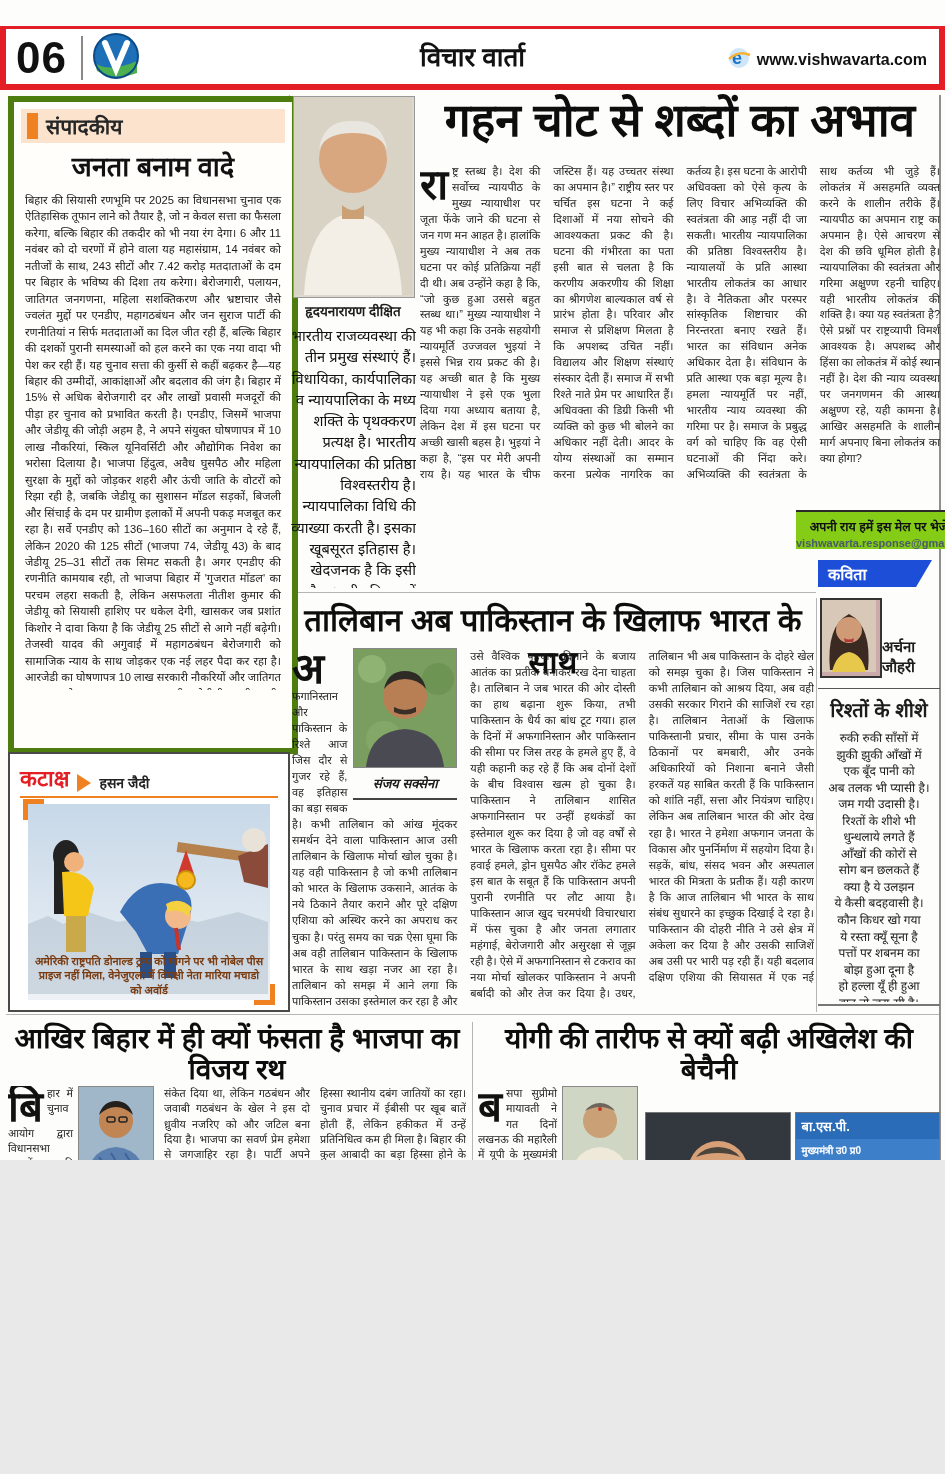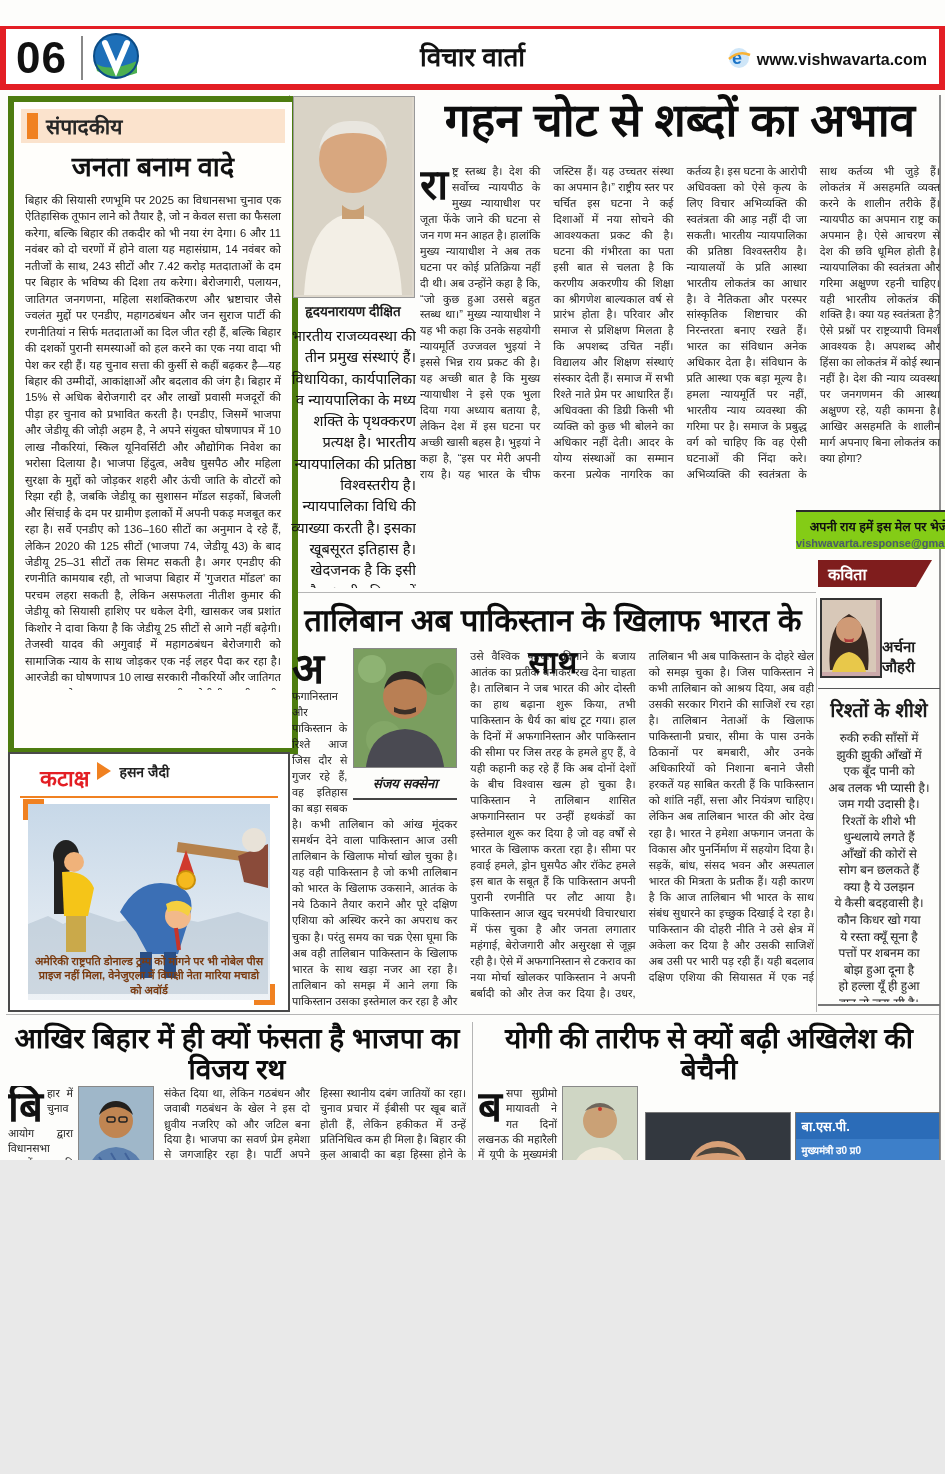--- a/index.html
+++ b/index.html
@@ -30,21 +30,21 @@
   
   .editorial-box{left:8px;top:96px;width:278px;height:646px;border:6px solid #4d7c0f;background:#fffefb;}
   .ed-strip{margin:7px 7px 0 7px;background:#fbe3cd;display:flex;align-items:center;padding:3px 6px;}
   .ed-square{width:11px;height:26px;background:#f08121;margin-right:8px;}
   .ed-label{font-size:21px;font-weight:700;color:#262626;}
   .ed-headline{text-align:center;font-size:27px;font-weight:700;margin:4px 0 8px 0;color:#111;}
   .ed-body{padding:0 11px;font-size:11.2px;line-height:1.47;height:498px;}
 
   
   .cartoon-box{left:8px;top:752px;width:278px;height:256px;border:2px solid #4a4a4a;background:#fff;padding:0;}
-  .ct-head{display:flex;align-items:flex-start;gap:8px;padding:8px 10px 2px 10px;margin-left:20px;}
+  .ct-head{display:flex;align-items:flex-end;gap:8px;padding:8px 10px 2px 10px;}
   .ct-label{color:#e31e24;font-weight:700;font-size:22px;}
   .ct-arrow{width:0;height:0;border-top:9px solid transparent;border-bottom:9px solid transparent;border-left:14px solid #f08121;}
   .ct-author{font-weight:700;font-size:14px;color:#222;}
   .ct-rule{height:2px;background:#f08121;margin:2px 10px 6px 10px;}
   .ct-img{position:relative;margin:0 18px;height:196px;background:linear-gradient(#c7d8e8,#eef2f6);}
   .ct-corner-tl{position:absolute;left:-5px;top:-5px;width:16px;height:16px;border-left:5px solid #f08121;border-top:5px solid #f08121;}
   .ct-corner-br{position:absolute;right:-5px;bottom:-5px;width:16px;height:16px;border-right:5px solid #f08121;border-bottom:5px solid #f08121;}
   .ct-caption{position:absolute;left:4px;right:4px;bottom:3px;text-align:center;font-weight:700;
               font-size:11px;line-height:1.3;color:#7a3b10;}
 
@@ -62,21 +62,21 @@
 
   
   .tal-headline{left:292px;top:598px;width:522px;text-align:center;font-size:31px;font-weight:700;color:#0d0d0d;}
   .tal-body{left:292px;top:648px;width:522px;height:362px;column-count:3;column-gap:13px;
             font-size:11px;line-height:1.46;}
   .tal-photo-wrap{float:right;width:104px;margin:0 0 4px 6px;text-align:center;}
   .tal-photo{width:102px;height:118px;border:1px solid #888;background:#7a9e5f;}
   .byline{font-weight:700;font-size:13px;margin-top:3px;border-bottom:2px solid #444;padding-bottom:4px;}
 
   
-  .poem-tab{left:818px;top:560px;width:104px;height:27px;background:#7f1d1d;color:#fff;font-weight:700;
+  .poem-tab{left:818px;top:560px;width:104px;height:27px;background:#1d4ed8;color:#fff;font-weight:700;
             font-size:16px;display:flex;align-items:center;padding-left:10px;
             clip-path:polygon(0 0,100% 0,86% 100%,0 100%);}
   .poem-photo{left:820px;top:598px;width:58px;height:76px;border:2px solid #333;background:#caa;}
   .poem-author{left:882px;top:636px;font-weight:700;font-size:15px;}
   .poem-divider{left:818px;top:688px;width:122px;height:1px;background:#555;}
   .poem-title{left:818px;top:696px;width:122px;text-align:center;font-size:20px;font-weight:700;}
   .poem-lines{left:818px;top:730px;width:122px;text-align:center;font-size:12px;line-height:1.38;white-space:pre-line;}
   .poem-endrule{left:818px;top:1004px;width:122px;height:2px;background:#777;}
 
   

